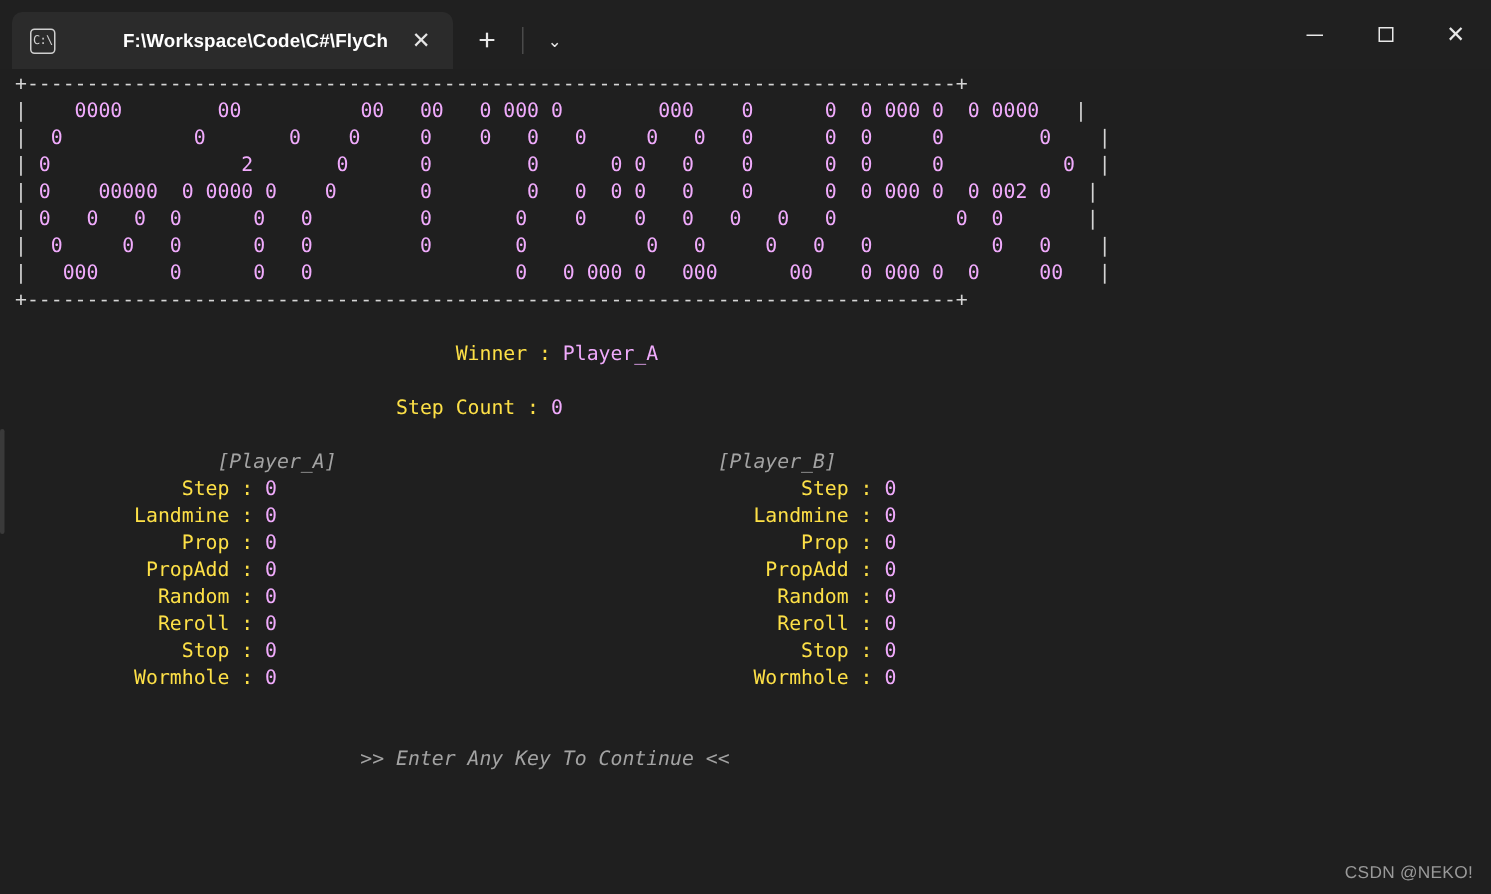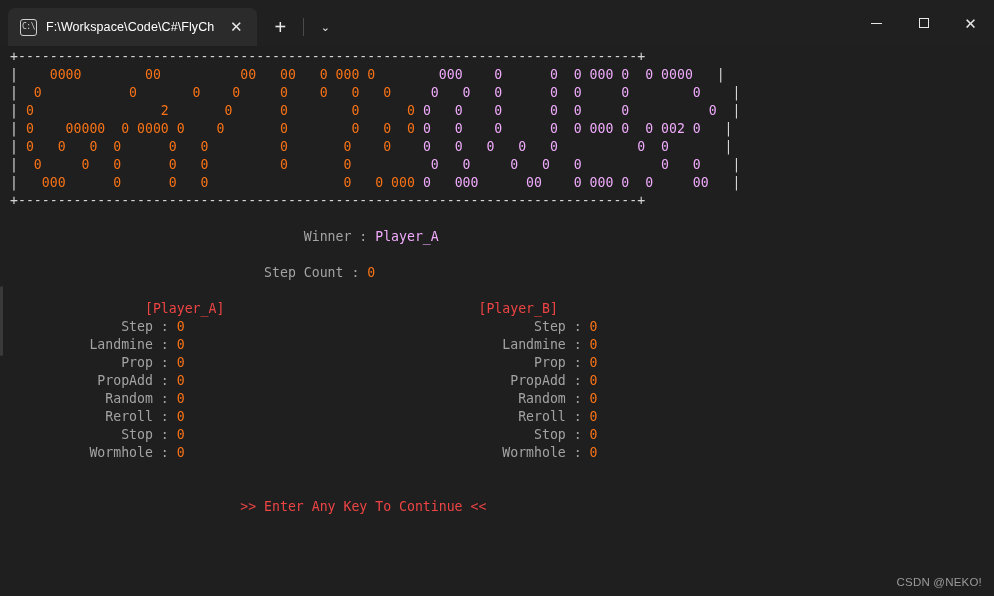--- a/index.html
+++ b/index.html
@@ -62,25 +62,26 @@
     color: #cfcfcf;
     font-family: "DejaVu Sans Mono", monospace;
     line-height: 1;
     letter-spacing: -0.5px;
   }
 
   .tab-title {
     color: #ffffff;
     font-family: "Liberation Sans", sans-serif;
     font-size: 12.5px;
-    font-weight: 400;
+    font-weight: 700;
     white-space: nowrap;
     overflow: hidden;
     flex: 1 1 auto;
     letter-spacing: 0.1px;
+    margin-left: 36px;
   }
 
   .tab-close {
     width: 26px; height: 26px;
     border-radius: 4px;
     color: #e6e6e6;
     display: flex; align-items: center; justify-content: center;
     font-family: "Liberation Sans", sans-serif;
     font-size: 15px;
     flex: 0 0 26px;
@@ -150,24 +151,24 @@
     font-size: 13.2px;
     line-height: 18px;
     color: #cccccc;
     white-space: pre;
     letter-spacing: 0px;
     position: absolute;
     left: 10px;
     top: 2px;
   }
 
-  .c-blue   { color: #f97316; margin-top: 31px; }
+  .c-blue   { color: #f0abfc; margin-top: 31px; }
   .c-red    { color: #f0abfc; }
-  .c-green  { color: #ef4444; }
-  .c-gray   { color: #a3a3a3; }
+  .c-green  { color: #a3a3a3; font-style: italic; }
+  .c-gray   { color: #fde047; }
   .c-white  { color: #d4d4d4; }
 
   .watermark {
     position: absolute;
     right: 12px; bottom: 8px;
     color: #9a9a9a;
     font-family: "Liberation Sans", sans-serif;
     font-size: 11.5px;
     letter-spacing: 0.2px;
     text-align: center;

